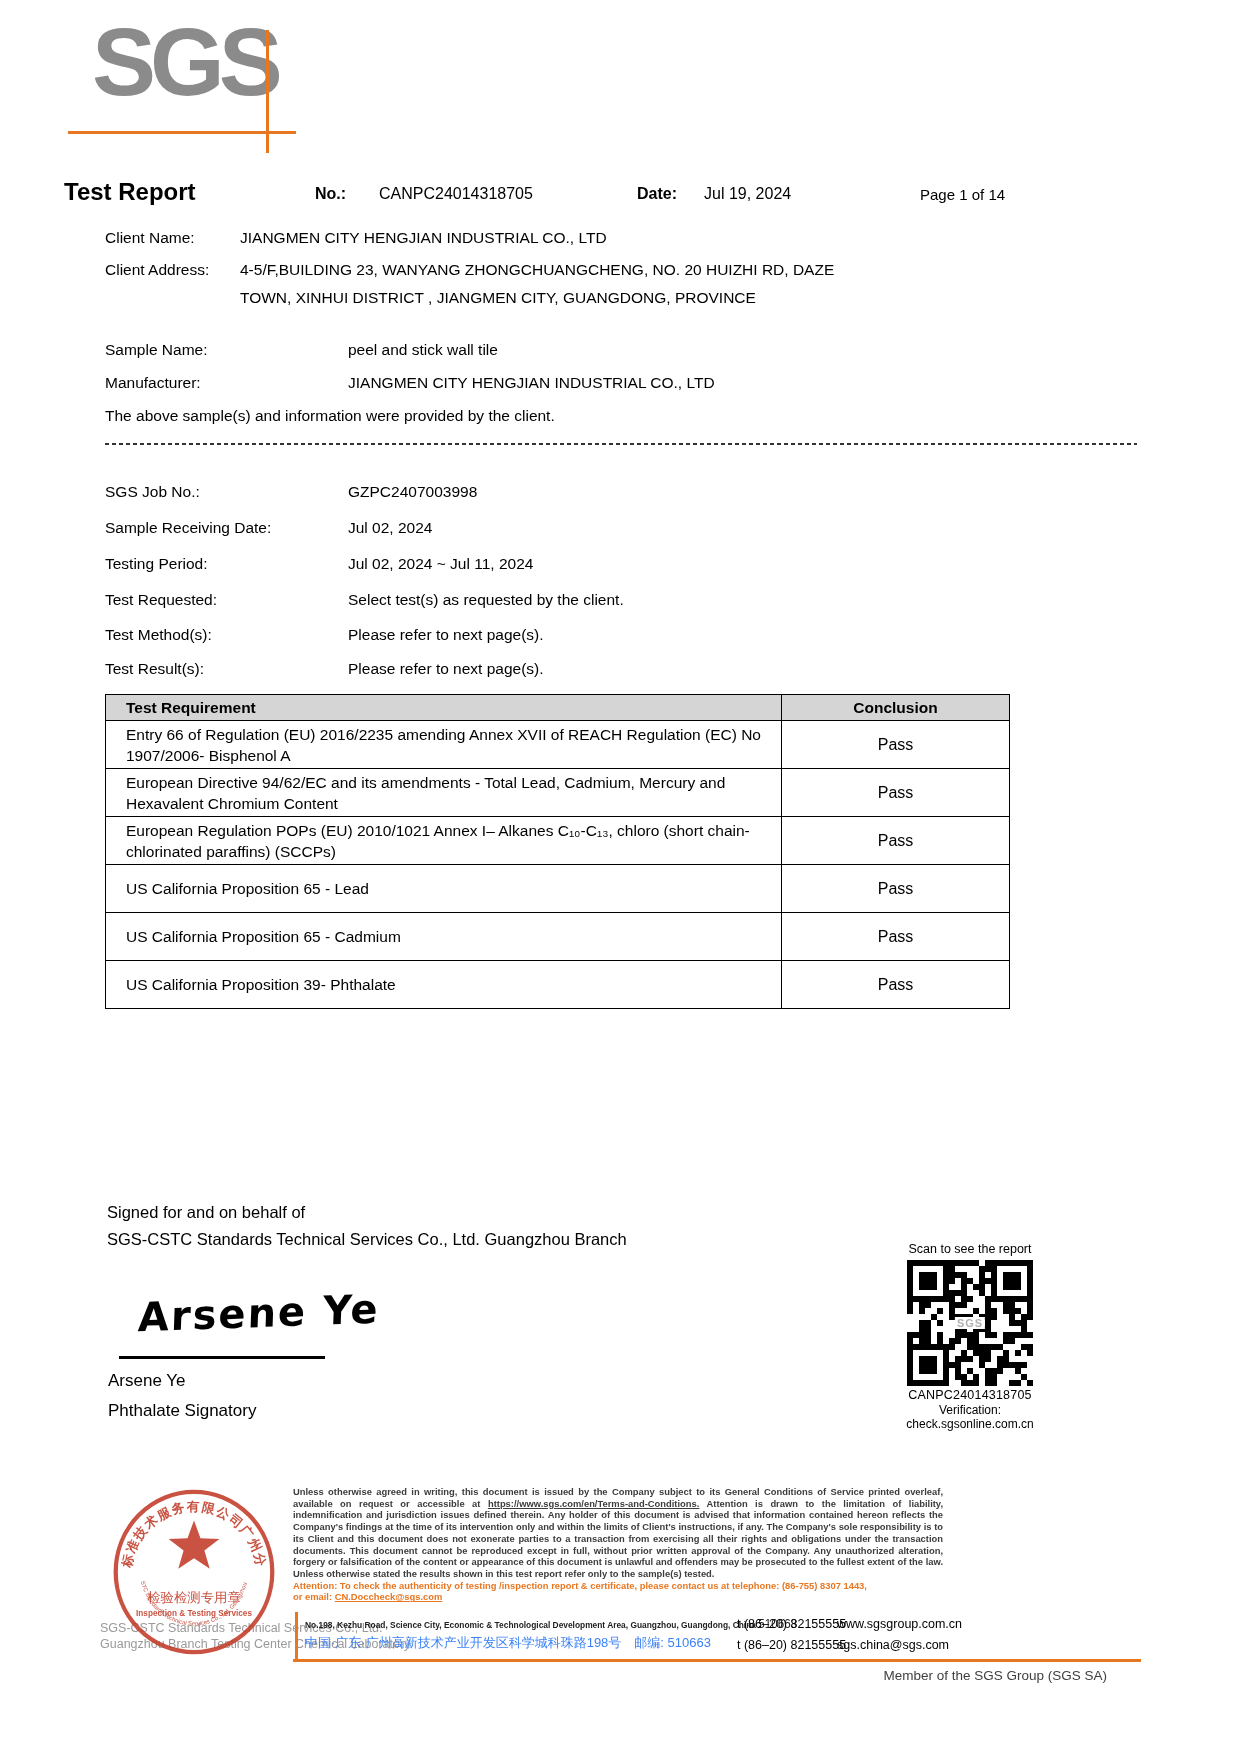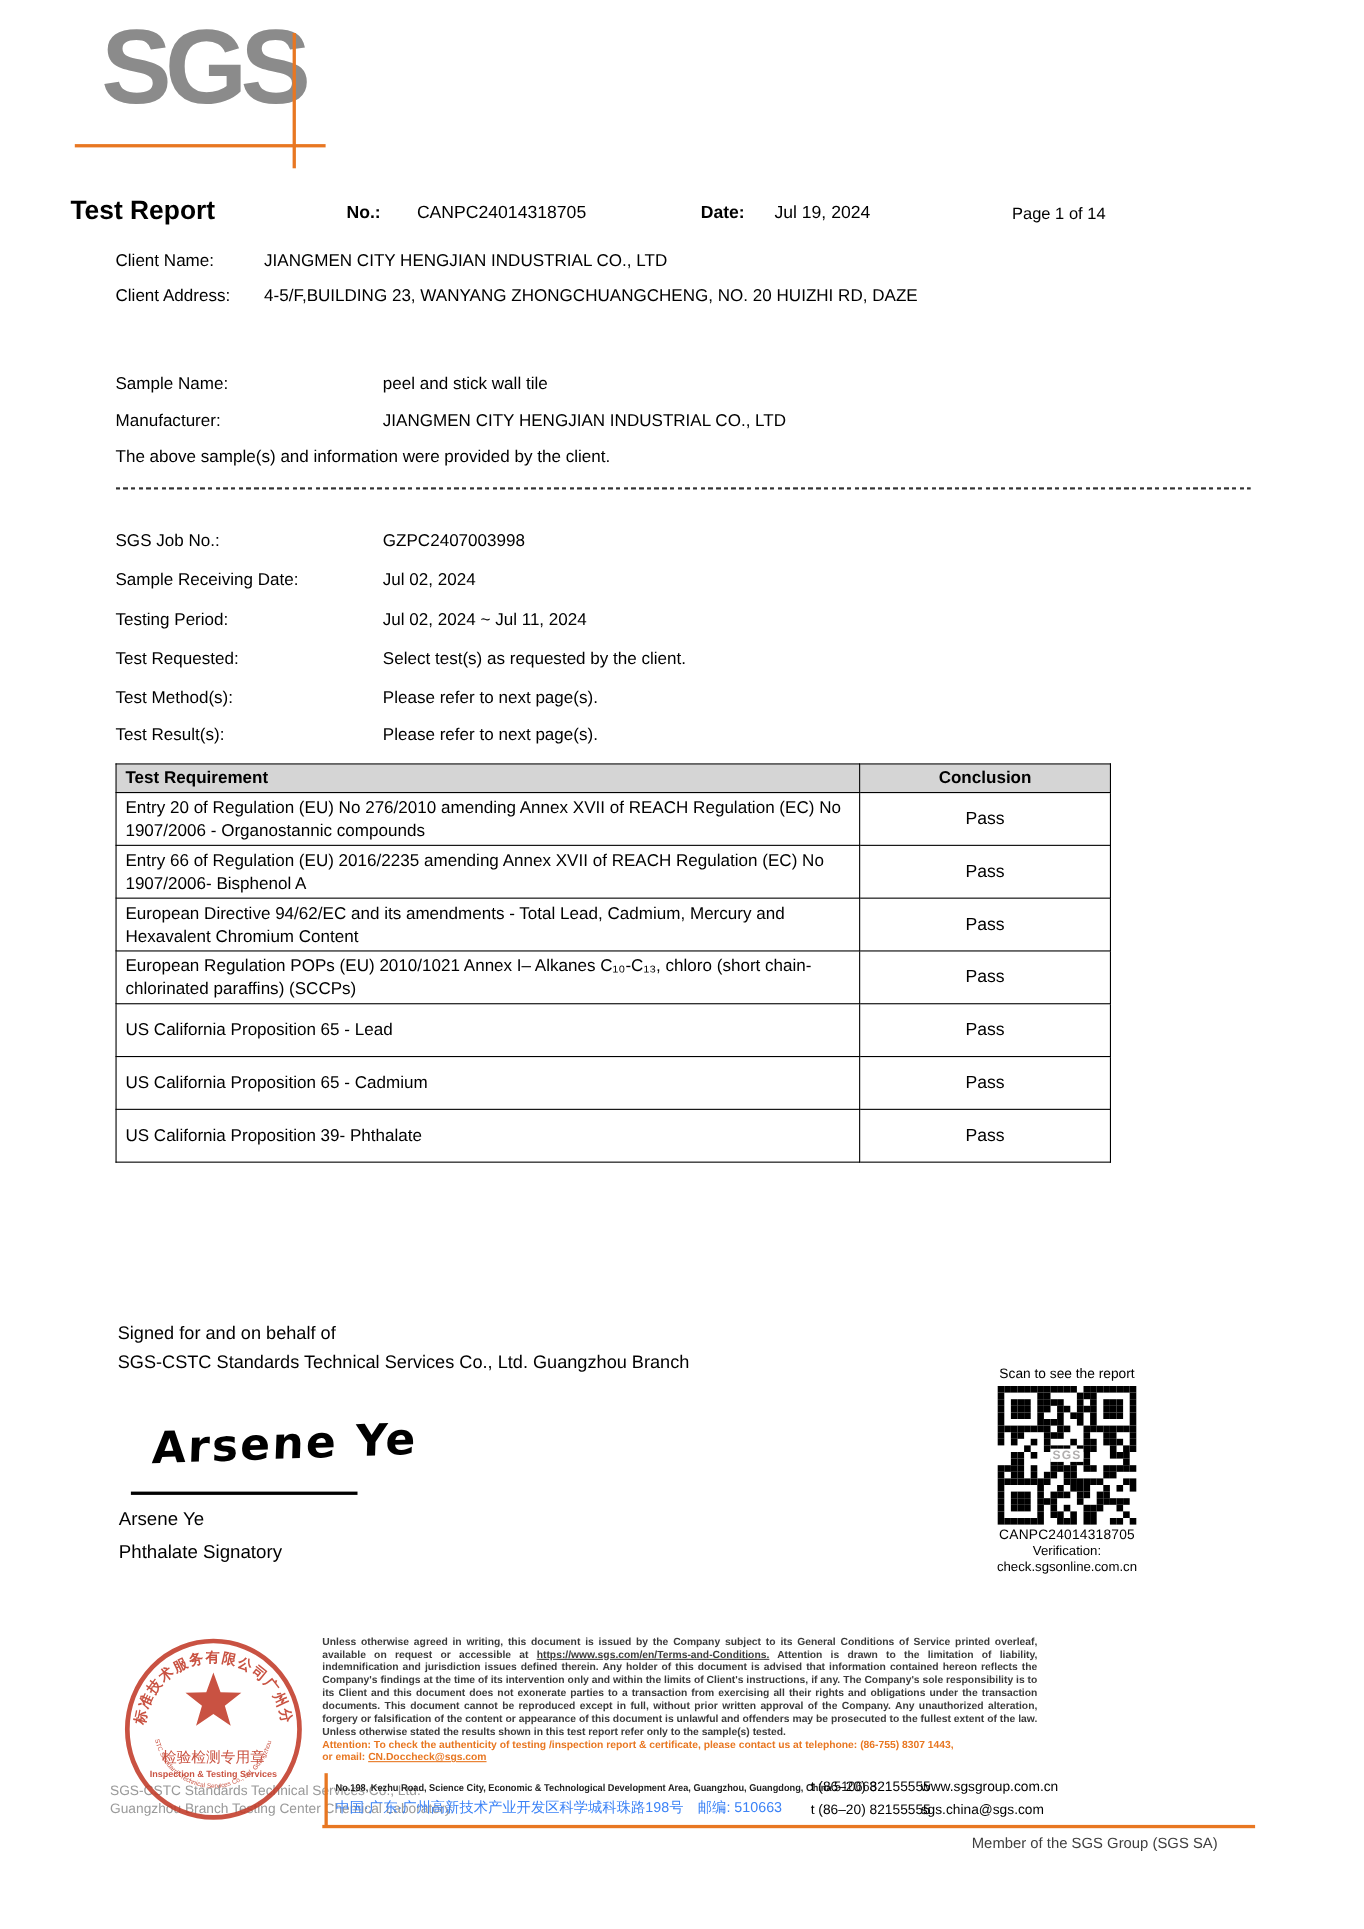--- a/index.html
+++ b/index.html
@@ -30,21 +30,21 @@
   .dash-line{
     position:absolute; left:105px; top:443px; width:1032px; height:2px;
     background:repeating-linear-gradient(90deg,#333 0 4px,transparent 4px 7px);
   }
   
   table.results{
     position:absolute; left:105px; top:694px; width:904px;
     border-collapse:collapse; table-layout:fixed;
   }
   table.results th, table.results td{
-    border:1.5px solid #000; font-size:15.5px; line-height:21px; padding:1px 8px;
+    border:1.5px solid #000; font-size:15.5px; line-height:21px; padding:1px 20px;
   }
   table.results th{background:#d5d5d5; font-weight:bold; height:23px; text-align:left;}
   table.results th.con{text-align:center;}
   table.results td{height:45px;}
   table.results td.con{text-align:center; font-size:16px;}
   col.req-col{width:676px;} col.con-col{width:228px;}
   
   .signed1{position:absolute; left:107px; top:1203px; font-size:16.5px;}
   .signed2{position:absolute; left:107px; top:1230px; font-size:16.5px;}
   .sig-script{
@@ -104,20 +104,21 @@
   <div class="h-no-label">No.:</div>
   <div class="h-no-value">CANPC24014318705</div>
   <div class="h-date-label">Date:</div>
   <div class="h-date-value">Jul 19, 2024</div>
   <div class="h-page">Page 1 of 14</div>
 
   <div class="lbl" style="left:105px;top:227px">Client Name:</div>
   <div class="val" style="left:240px;top:227px">JIANGMEN CITY HENGJIAN INDUSTRIAL CO., LTD</div>
   <div class="lbl" style="left:105px;top:259px">Client Address:</div>
   <div class="val addr-val" style="left:240px;top:259px">4-5/F,BUILDING 23, WANYANG ZHONGCHUANGCHENG, NO. 20 HUIZHI RD, DAZE</div>
+  <div class="val addr-val" style="left:240px;top:287px">TOWN, XINHUI DISTRICT , JIANGMEN CITY, GUANGDONG, PROVINCE</div>
 
   <div class="lbl" style="left:105px;top:339px">Sample Name:</div>
   <div class="val" style="left:348px;top:339px">peel and stick wall tile</div>
   <div class="lbl" style="left:105px;top:372px">Manufacturer:</div>
   <div class="val" style="left:348px;top:372px">JIANGMEN CITY HENGJIAN  INDUSTRIAL CO., LTD</div>
   <div class="note">The above sample(s) and information were provided by the client.</div>
   <div class="dash-line"></div>
 
   <div class="lbl" style="left:105px;top:481px">SGS Job No.:</div>
   <div class="val" style="left:348px;top:481px">GZPC2407003998</div>
@@ -137,24 +138,20 @@
         <col class="req-col">
         <col class="con-col">
       </colgroup>
     <thead>
       <tr>
         <th class="req">Test Requirement</th>
         <th class="con">Conclusion</th>
       </tr>
     </thead>
     <tbody>
-      <tr>
-          <td class="req">Entry 20 of Regulation (EU) No 276/2010 amending Annex XVII of REACH Regulation (EC) No 1907/2006 - Organostannic compounds</td>
-          <td class="con">Pass</td>
-        </tr>
       <tr>
           <td class="req">Entry 66 of Regulation (EU) 2016/2235 amending Annex XVII of REACH Regulation (EC) No 1907/2006- Bisphenol A</td>
           <td class="con">Pass</td>
         </tr>
       <tr>
           <td class="req">European Directive 94/62/EC and its amendments - Total Lead, Cadmium, Mercury and Hexavalent Chromium Content</td>
           <td class="con">Pass</td>
         </tr>
       <tr>
           <td class="req">European Regulation POPs (EU) 2010/1021 Annex I– Alkanes C₁₀-C₁₃, chloro (short chain-chlorinated paraffins) (SCCPs)</td>

